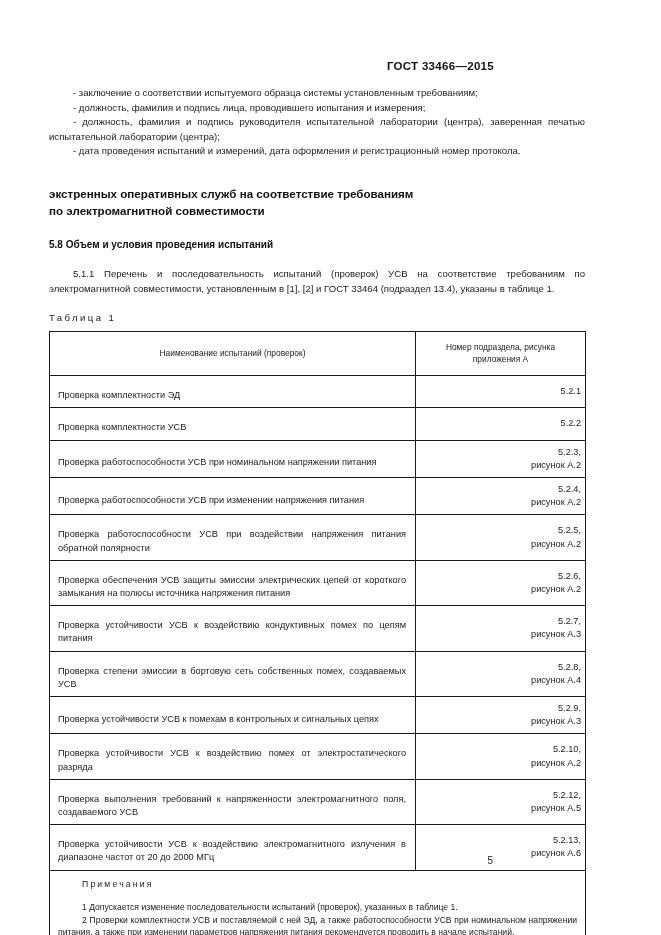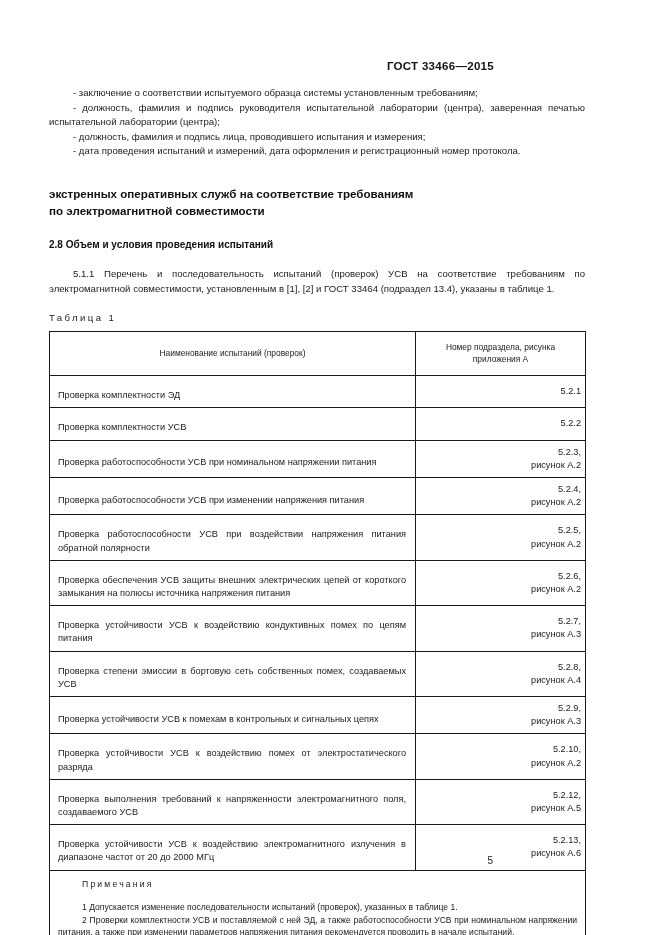--- a/index.html
+++ b/index.html
@@ -157,32 +157,32 @@
 </head>
 <body>
 
 <div class="page">
 
   <div class="running-head">ГОСТ 33466—2015</div>
 
   <div class="content">
 
     <p class="body-text dash-item">- заключение о соответствии испытуемого образца системы установленным требованиям;</p>
+    <p class="body-text dash-item">- должность, фамилия и подпись лица, проводившего испытания и измерения;</p>
     <p class="body-text dash-item">- должность, фамилия и подпись руководителя испытательной лаборатории (центра), заверенная печатью испытательной лаборатории (центра);</p>
-    <p class="body-text dash-item">- должность, фамилия и подпись лица, проводившего испытания и измерения;</p>
     <p class="body-text dash-item">- дата проведения испытаний и измерений, дата оформления и регистрационный номер протокола.</p>
 
     <div class="heading-top-gap"></div>
 
     <h2 class="sec-heading">экстренных оперативных служб на соответствие требованиям</h2>
     <h2 class="sec-heading">по электромагнитной совместимости</h2>
 
     <div class="heading-bottom-gap"></div>
 
-    <h3 class="subsec-heading">2.8 Объем и условия проведения испытаний</h3>
+    <h3 class="subsec-heading">5.8 Объем и условия проведения испытаний</h3>
 
     <div class="subsec-bottom-gap"></div>
 
     <p class="body-text para-indent">5.1.1 Перечень и последовательность испытаний (проверок) УСВ на соответствие требованиям по электромагнитной совместимости, установленным в [1], [2] и ГОСТ 33464 (подраздел 13.4), указаны в таблице 1.</p>
 
     <div class="caption-gap-top"></div>
     <p class="table-caption">Таблица 1</p>
     <div class="caption-gap-bottom"></div>
 
     <table class="gost-table">
@@ -214,21 +214,21 @@
           <td class="name-cell">Проверка работоспособности УСВ при изменении напряжения питания</td>
           <td class="num-cell">5.2.4,
 рисунок А.2</td>
         </tr>
         <tr>
           <td class="name-cell">Проверка работоспособности УСВ при воздействии напряжения питания обратной полярности</td>
           <td class="num-cell">5.2.5,
 рисунок А.2</td>
         </tr>
         <tr>
-          <td class="name-cell">Проверка обеспечения УСВ защиты внешних электрических цепей от короткого замыкания на полюсы источника напряжения питания</td>
+          <td class="name-cell">Проверка обеспечения УСВ защиты эмиссии электрических цепей от короткого замыкания на полюсы источника напряжения питания</td>
           <td class="num-cell">5.2.6,
 рисунок А.2</td>
         </tr>
         <tr>
           <td class="name-cell">Проверка устойчивости УСВ к воздействию кондуктивных помех по цепям питания</td>
           <td class="num-cell">5.2.7,
 рисунок А.3</td>
         </tr>
         <tr>
           <td class="name-cell">Проверка степени эмиссии в бортовую сеть собственных помех, создаваемых УСВ</td>

